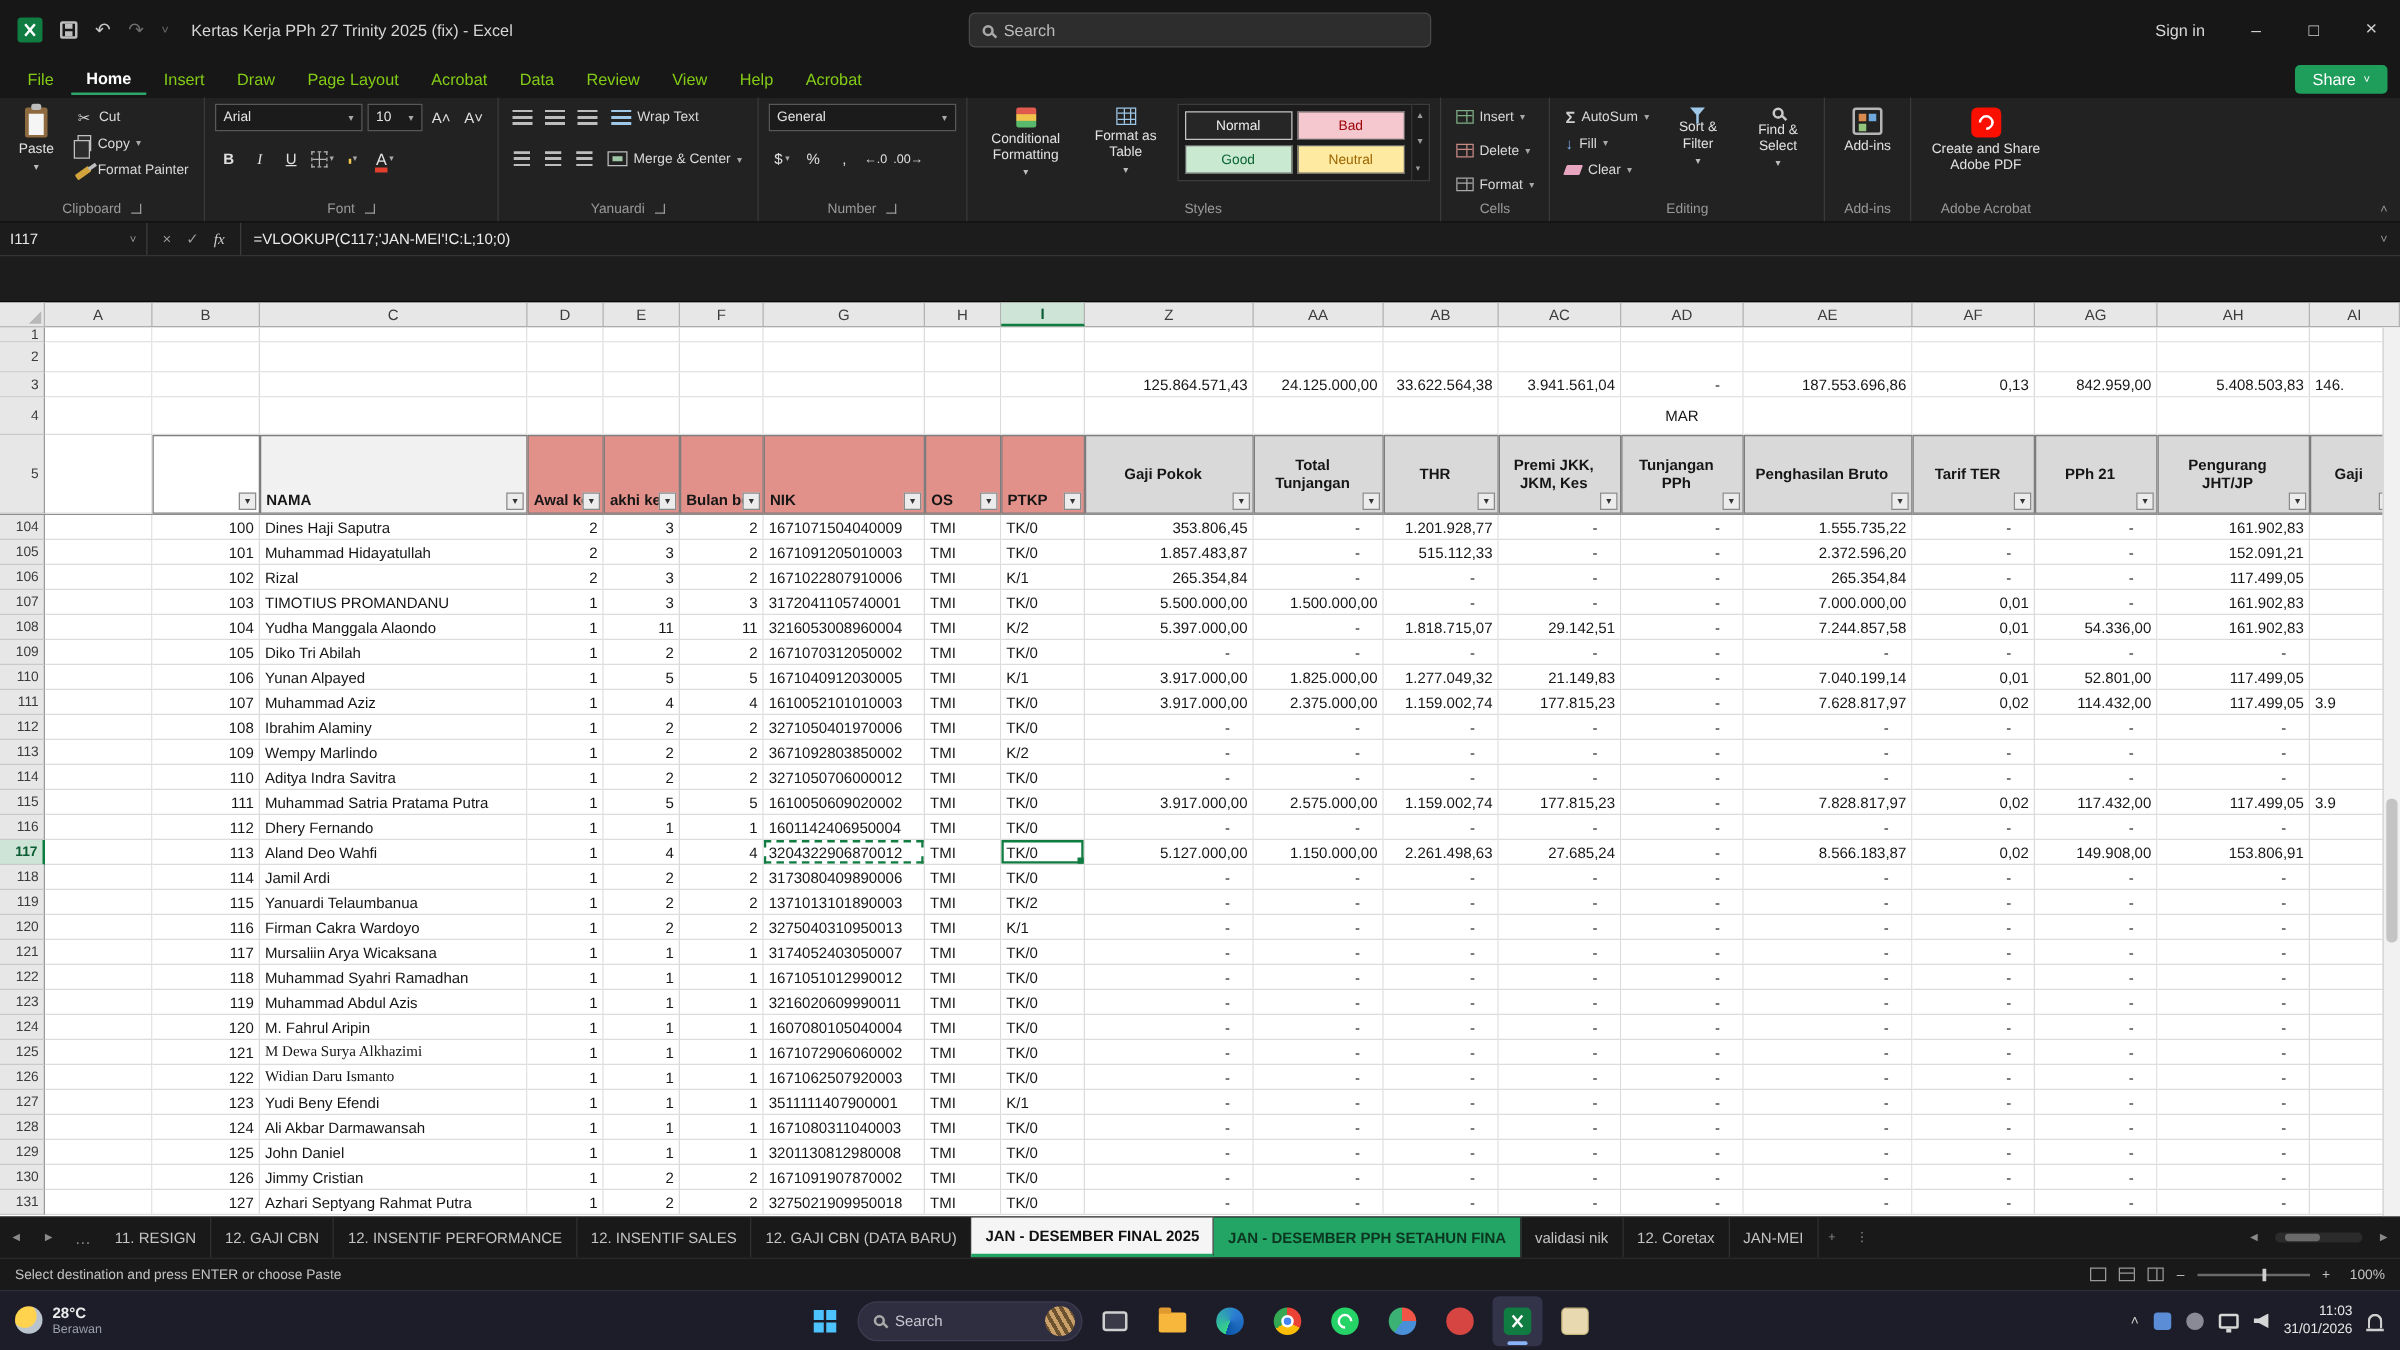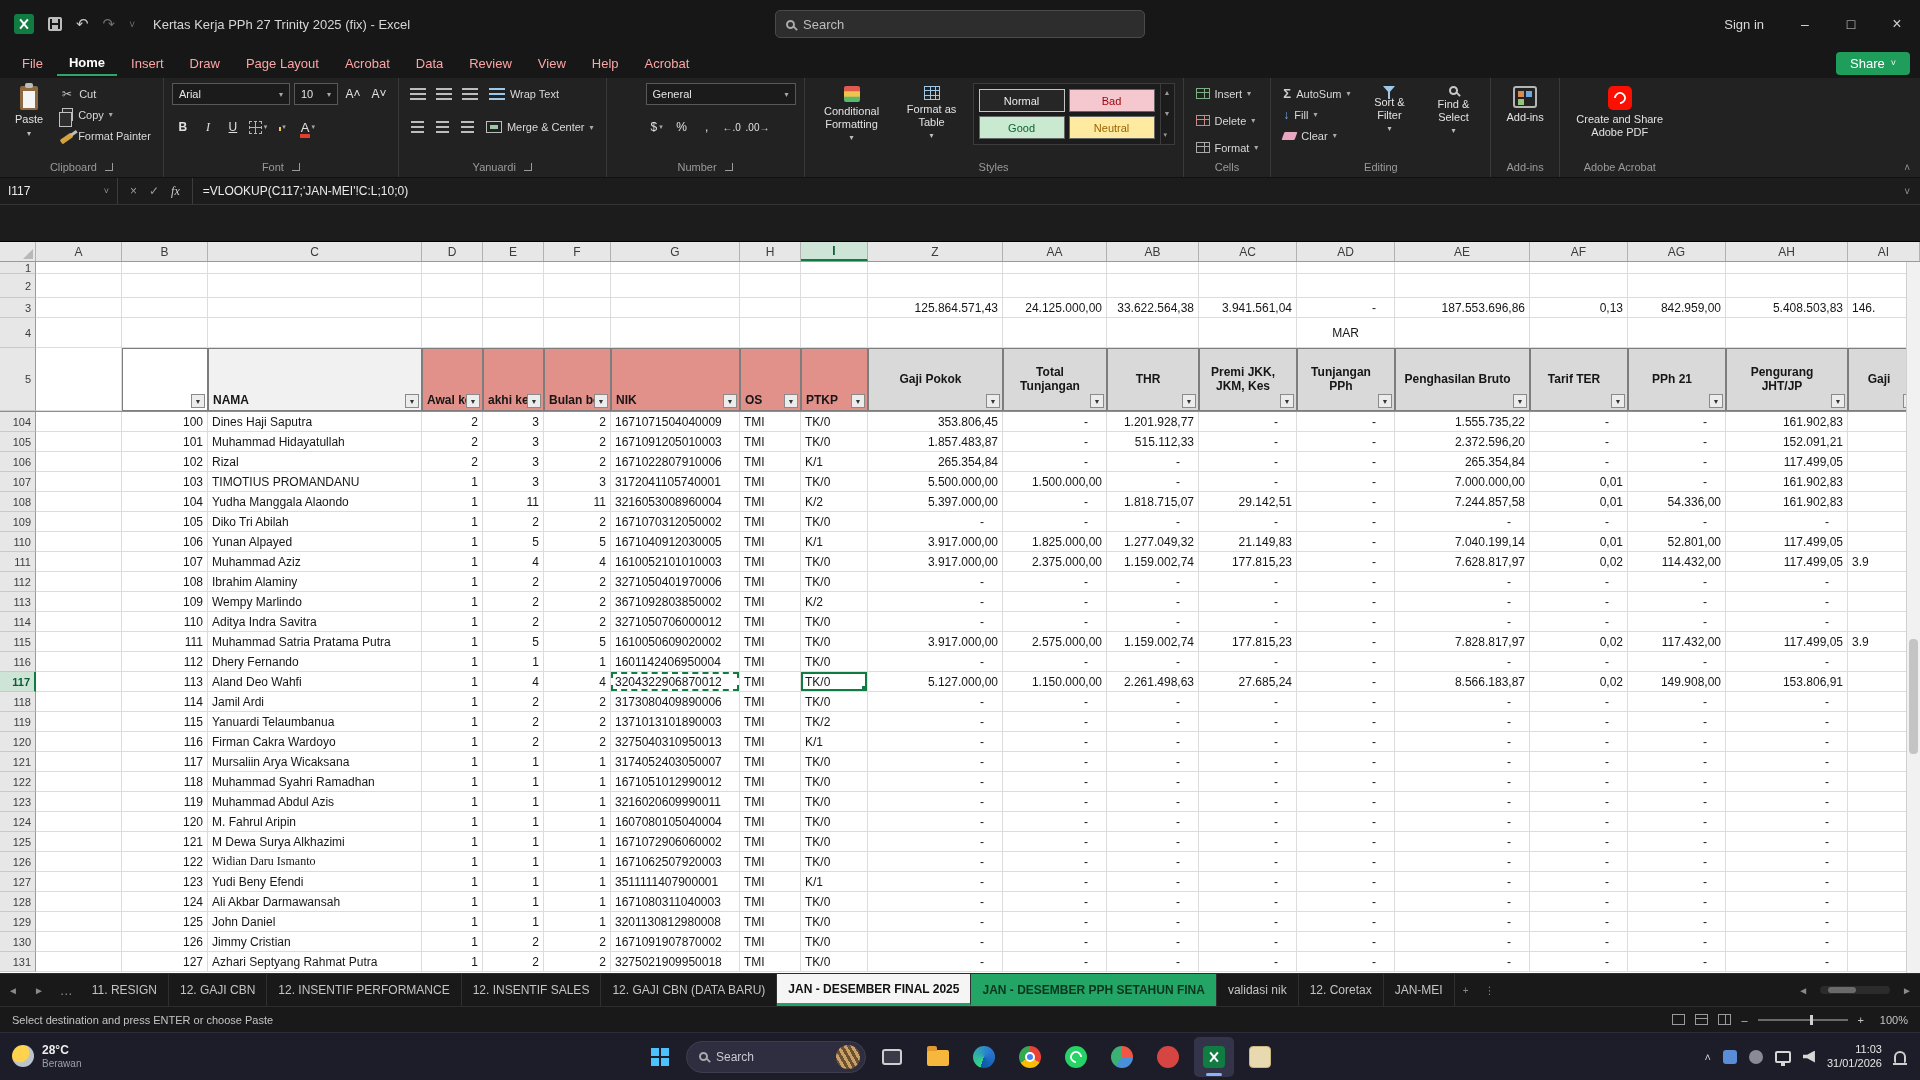--- a/index.html
+++ b/index.html
@@ -24,21 +24,21 @@
 .tsearch{position:absolute;left:50%;transform:translateX(-50%);width:370px;height:28px;background:#2d2d2d;border:1px solid #4a4a4a;border-radius:5px;display:flex;align-items:center;gap:8px;padding:0 10px;font-size:13px;color:#bdbdbd;}
 .smag{width:9px;height:9px;border:2px solid #a9a9a9;border-radius:50%;position:relative;display:inline-block;}
 .smag::after{content:"";position:absolute;width:6px;height:2px;background:#a9a9a9;transform:rotate(45deg);right:-5px;bottom:-2px;}
 .tright{margin-left:auto;display:flex;align-items:center;height:100%;}
 .signin{font-size:13px;padding:0 18px;color:#d9d9d9;}
 .wbtn{width:46px;height:100%;display:flex;align-items:center;justify-content:center;font-size:14px;color:#cfcfcf;}
 .wclose{font-size:16px;}
 
 
 .menubar{height:30px;background:#171717;display:flex;align-items:center;padding-left:10px;gap:2px;flex:0 0 auto;}
-.mtab{font-size:13px;color:#fca5a5;padding:4px 12px;}
+.mtab{font-size:13px;color:#84cc16;padding:4px 12px;}
 .mtab.active{color:#fff;font-weight:bold;border-bottom:2px solid #2ea56b;}
 .share{margin-left:auto;margin-right:10px;background:#1f9d5b;color:#fff;font-size:13px;padding:4px 14px;border-radius:4px;display:flex;align-items:center;gap:6px;}
 .share .ddw{font-size:9px;}
 
 
 .ribbon{height:100px;background:#222;display:flex;border-bottom:1px solid #101010;position:relative;flex:0 0 auto;}
 .rgroup{display:flex;flex-direction:column;border-right:1px solid #3a3a3a;padding:5px 8px 0 8px;}
 .gc{flex:1;display:flex;align-items:flex-start;gap:6px;}
 .glabel{height:18px;display:flex;align-items:center;justify-content:center;gap:8px;color:#9a9a9a;font-size:11px;position:relative;padding-bottom:2px;}
 .launcher{width:8px;height:8px;border-right:1px solid #9a9a9a;border-bottom:1px solid #9a9a9a;display:inline-block;}
@@ -346,21 +346,21 @@
             </div>
         </div>
       </div>
       <div class="glabel">
           <span>Yanuardi</span>
           <span class="launcher"></span>
         </div>
     </div>
 
     <div class="rgroup">
-      <div class="gc" style="flex-direction:column;align-items:stretch;margin-left:31px;">
+      <div class="gc" style="flex-direction:column;align-items:stretch;">
         <div class="selbox" style="width:150px;">
             <span>General</span>
             <span class="dd">▾</span>
           </div>
         <div class="brow">
           <span class="sq">
               <span>$</span>
               <span class="dd">▾</span>
             </span>
           <span class="sq">%</span>
@@ -1159,21 +1159,21 @@
           <div class="cell num dash" style="width: 135px;">-</div>
           <div class="cell num dash" style="width: 98px;">-</div>
           <div class="cell num dash" style="width: 98px;">-</div>
           <div class="cell num dash" style="width: 122px;">-</div>
           <div class="cell" style="width: 72px;"></div>
         </div>
         <div class="grow" style="height: 20px;">
           <div class="rowh">125</div>
           <div class="cell num" style="width: 86px;"></div>
           <div class="cell num" style="width: 86px;">121</div>
-          <div class="cell" style="width: 214px;">M Dewa Surya Alkhazimi</div>
+          <div class="cell" style="width: 214px; font-family: Liberation Serif, serif;">M Dewa Surya Alkhazimi</div>
           <div class="cell num" style="width: 61px;">1</div>
           <div class="cell num" style="width: 61px;">1</div>
           <div class="cell num" style="width: 67px;">1</div>
           <div class="cell" style="width: 129px;">1671072906060002</div>
           <div class="cell" style="width: 61px;">TMI</div>
           <div class="cell" style="width: 67px;">TK/0</div>
           <div class="cell num dash" style="width: 135px;">-</div>
           <div class="cell num dash" style="width: 104px;">-</div>
           <div class="cell num dash" style="width: 92px;">-</div>
           <div class="cell num dash" style="width: 98px;">-</div>

